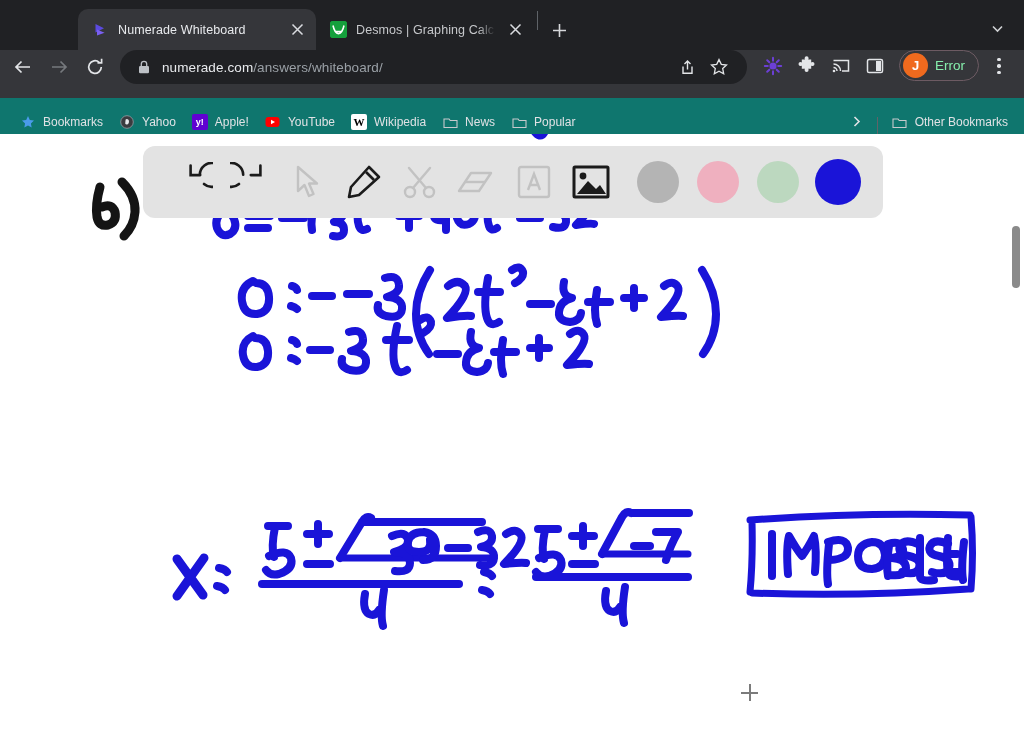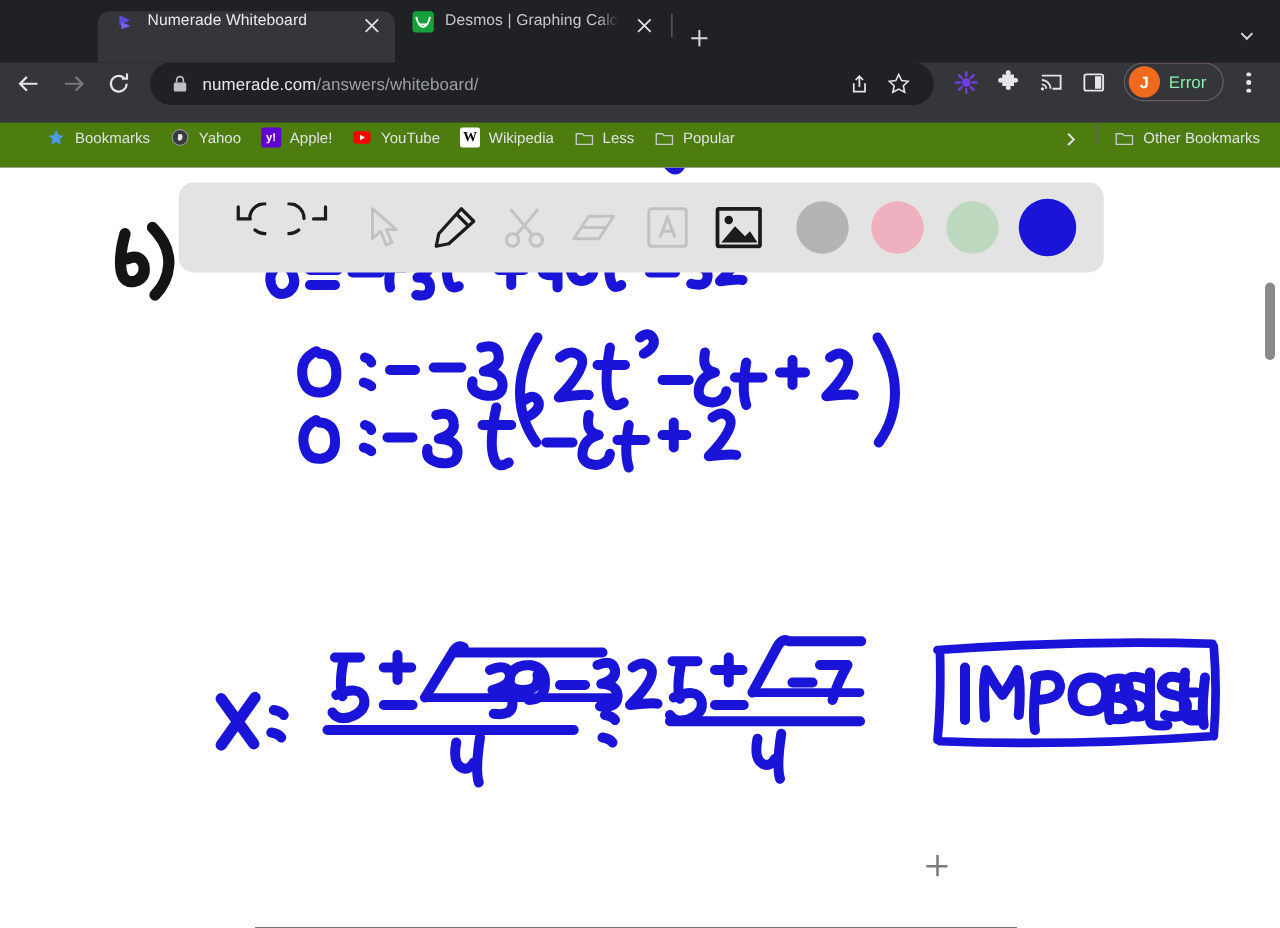--- a/index.html
+++ b/index.html
@@ -7,21 +7,21 @@
     width: 1024px; height: 742px;
     font-family: "Liberation Sans", sans-serif;
     overflow: hidden; background: #202124;
   }
   .browser { width: 1024px; height: 742px; display: flex; flex-direction: column;
              background: #202124; position: relative; }
 
   
   .tabstrip { height: 50px; background: #202124; display: flex; align-items: flex-end;
               padding-left: 78px; position: relative; flex: 0 0 50px; }
-  .tab { height: 41px; display: flex; gap: 9px;
+  .tab { height: 41px; display: flex; align-items: center; gap: 9px;
          padding: 0 8px 0 14px; border-radius: 10px 10px 0 0; font-size: 13px;
          color: #c9cccf; position: relative; min-width: 0; }
   .tab.active { background: #35363a; color: #e8eaed; width: 238px; }
   .tab.inactive { width: 218px; color: #c6c8cb; }
   .tab-favicon { width: 17px; height: 17px; flex: 0 0 17px; border-radius: 3px;
                  display: flex; align-items: center; justify-content: center;
                  font-size: 12px; overflow: hidden; }
   .fav-numerade { background: transparent; }
   .fav-desmos { background: #15a03c; }
   .tab-title { flex: 1 1 auto; white-space: nowrap; overflow: hidden;
@@ -61,22 +61,22 @@
                   margin: 0 3px 0 6px; }
   .avatar { width: 25px; height: 25px; border-radius: 50%; background: #f06a1e;
             color: #fff; font-size: 13px; display: flex; align-items: center;
             justify-content: center; font-weight: 600; }
   .profile-text { font-size: 13.5px; color: #86efac; }
   .kebab { width: 30px; height: 32px; display: flex; flex-direction: column;
            align-items: center; justify-content: center; gap: 3px; }
   .kebab i { width: 3.5px; height: 3.5px; border-radius: 50%; background: #e3e5e8; display: block; }
 
   
-  .bookmarks { height: 36px; background: #4d7c0f; display: flex; align-items: flex-start;
-               padding: 0 8px 0 29px; gap: 0px; flex: 0 0 36px; }
+  .bookmarks { height: 36px; background: #0f766e; display: flex; align-items: flex-end;
+               padding: 0 8px 0 12px; gap: 0px; flex: 0 0 36px; }
   .bm { display: flex; align-items: center; gap: 7px; padding: 4px 8px; border-radius: 4px;
         font-size: 12px; color: #e0e2e5; white-space: nowrap; }
   .bm-ico { width: 16px; height: 16px; flex: 0 0 16px; display: flex; align-items: center;
             justify-content: center; border-radius: 2px; font-size: 11px; overflow: hidden; }
   .bm-overflow { margin-left: auto; width: 28px; height: 26px; display: flex;
                  align-items: center; justify-content: center; color: #e0e2e5; }
   .bm-divider { width: 1px; height: 17px; background: #5f6368; margin: 0 6px; }
 
   
   .page { flex: 1 1 auto; background: #fff; position: relative; overflow: hidden; }
@@ -286,21 +286,21 @@
       <span class="bm-ico" style="background:#fff;color:#000;font-family:'Liberation Serif',serif;font-weight:700;font-size:11px;">W</span>
       <span>Wikipedia</span>
     </div>
 
     <div class="bm">
       <span class="bm-ico">
         <svg width="15" height="13" viewBox="0 0 15 13">
             <path d="M1 3 V11.5 H14 V4.5 H7.2 L6 3 Z" stroke="#c8cacd" stroke-width="1.1" fill="none"></path>
           </svg>
       </span>
-      <span>Less</span>
+      <span>News</span>
     </div>
 
     <div class="bm">
       <span class="bm-ico">
         <svg width="15" height="13" viewBox="0 0 15 13">
             <path d="M1 3 V11.5 H14 V4.5 H7.2 L6 3 Z" stroke="#c8cacd" stroke-width="1.1" fill="none"></path>
           </svg>
       </span>
       <span>Popular</span>
     </div>

